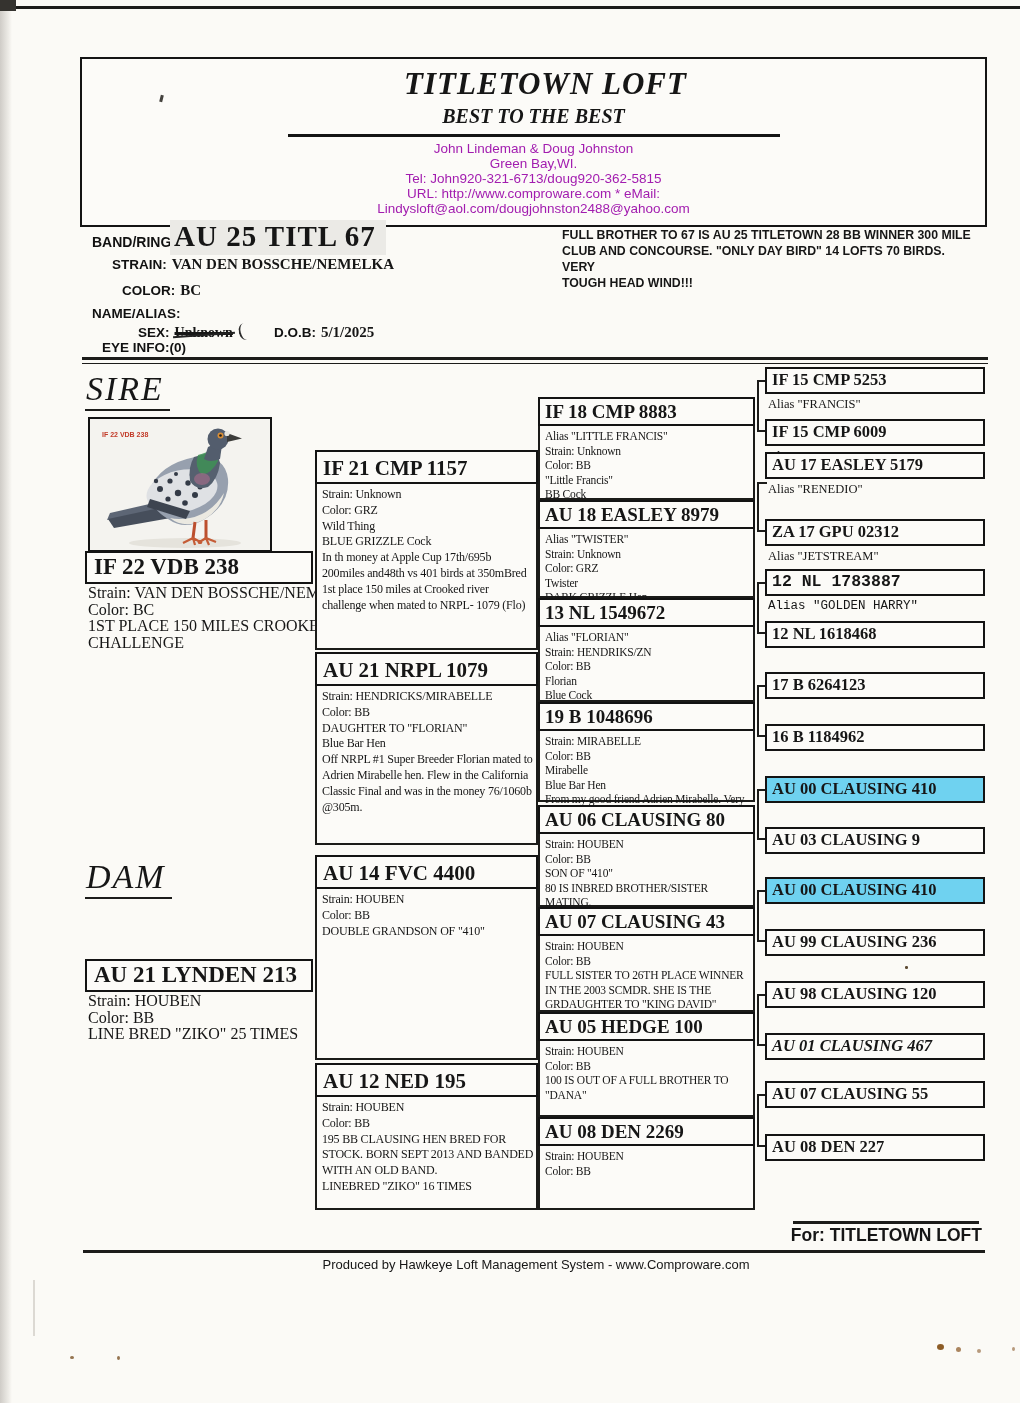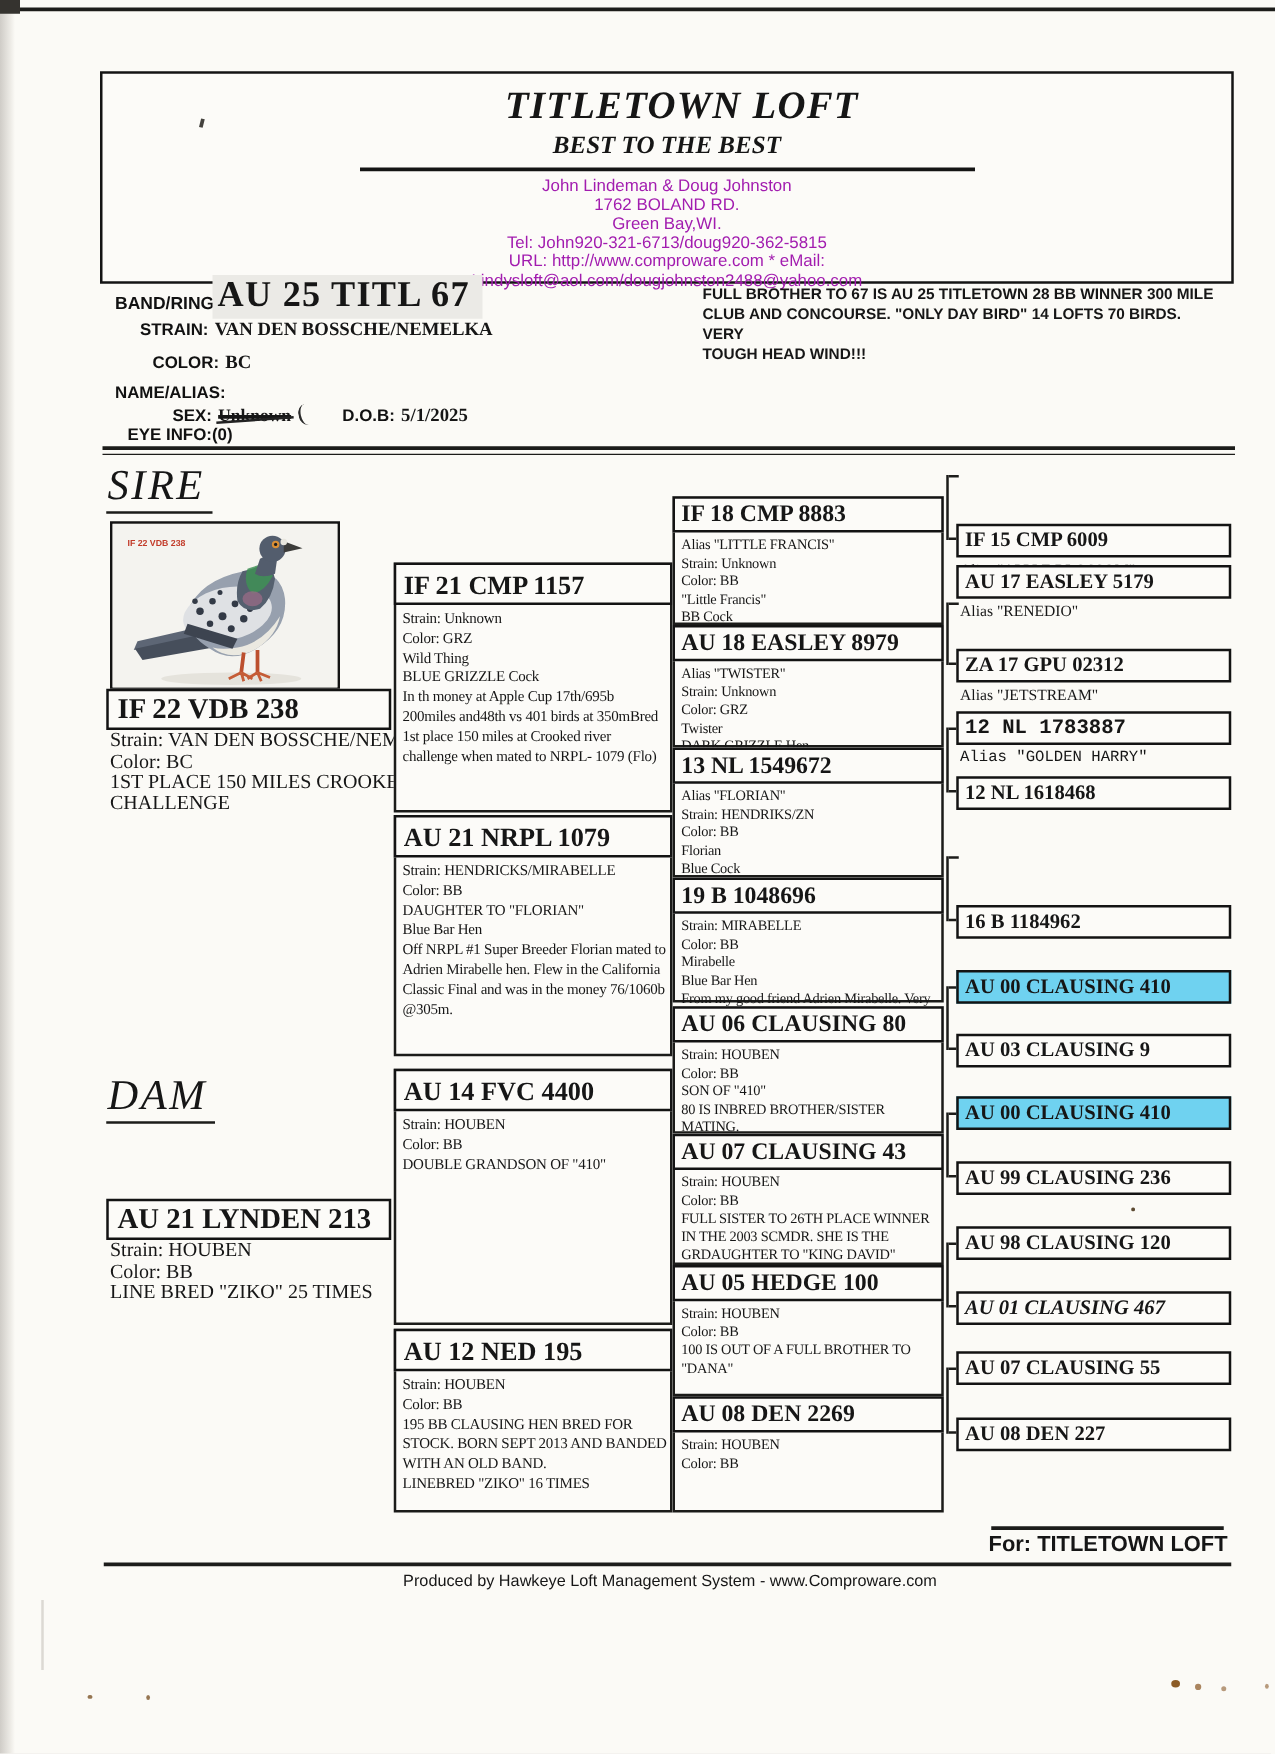--- a/index.html
+++ b/index.html
@@ -66,21 +66,20 @@
   <div class="speck" style="left:977px;top:1349px;width:4px;height:4px;background:#9a7048;opacity:.7;"></div>
   <div class="speck" style="left:1012px;top:1347px;width:3px;height:4px;background:#9a7048;opacity:.7;"></div>
   <div class="speck" style="left:70px;top:1356px;width:3.5px;height:3px;background:#7c5428;opacity:.8;"></div>
   <div class="speck" style="left:117px;top:1356px;width:3px;height:4px;background:#7c5428;opacity:.8;"></div>
 
   <div id="hdrbox">
     <div id="hdr-title">TITLETOWN LOFT</div>
     <div id="hdr-sub">BEST TO THE BEST</div>
     <div id="hdr-rule"></div>
     <div class="addr">John Lindeman &amp; Doug Johnston</div>
-    <div class="addr">1762 BOLAND RD.</div>
     <div class="addr">Green Bay,WI.</div>
     <div class="addr">Tel: John920-321-6713/doug920-362-5815</div>
     <div class="addr">URL: http://www.comproware.com * eMail:</div>
     <div class="addr">Lindysloft@aol.com/dougjohnston2488@yahoo.com</div>
   </div>
   <div class="abs" style="left:160px;top:95px;width:3px;height:7px;background:#44423e;transform:rotate(14deg);"></div>
 
   <div class="abs flabel" style="left:92px;top:234px;font-size:14px;">BAND/RING:</div>
   <div class="abs b" style="left:170px;top:220px;font-size:29px;letter-spacing:1px;background:#ebeae6;padding:0 10px 2px 4px;">AU 25 TITL 67</div>
   <div class="abs" id="notebox" style="left:562px;top:227px;width:412px;">FULL BROTHER TO 67 IS AU 25 TITLETOWN 28 BB WINNER 300 MILE
@@ -263,38 +262,45 @@
 
   <div class="bracket" style="top:380px;height:52px;"></div>
   <div class="bracket" style="top:482px;height:50px;"></div>
   <div class="bracket" style="top:582px;height:52px;"></div>
   <div class="bracket" style="top:685px;height:52px;"></div>
   <div class="bracket" style="top:789px;height:51px;"></div>
   <div class="bracket" style="top:890px;height:52px;"></div>
   <div class="bracket" style="top:994px;height:52px;"></div>
   <div class="bracket" style="top:1094px;height:53px;"></div>
 
+  <div class="g4" style="top:367px;">
+    <div class="nb4">IF 15 CMP 5253</div>
+    <div class="alias">Alias "FRANCIS"</div>
+  </div>
   <div class="g4" style="top:419px;">
     <div class="nb4">IF 15 CMP 6009</div>
     <div class="alias">Alias "APPLE BLOSSOM"</div>
   </div>
   <div class="g4" style="top:452px;">
     <div class="nb4">AU 17 EASLEY 5179</div>
     <div class="alias">Alias "RENEDIO"</div>
   </div>
   <div class="g4" style="top:519px;">
     <div class="nb4">ZA 17 GPU 02312</div>
     <div class="alias">Alias "JETSTREAM"</div>
   </div>
   <div class="g4" style="top:569px;font-family:Liberation Mono, monospace;">
     <div class="nb4">12 NL 1783887</div>
     <div class="alias">Alias "GOLDEN HARRY"</div>
   </div>
   <div class="g4" style="top:621px;">
     <div class="nb4">12 NL 1618468</div>
+  </div>
+  <div class="g4" style="top:672px;">
+    <div class="nb4">17 B 6264123</div>
   </div>
   <div class="g4" style="top:724px;">
     <div class="nb4">16 B 1184962</div>
   </div>
   <div class="g4 hl" style="top:776px;">
     <div class="nb4">AU 00 CLAUSING 410</div>
   </div>
   <div class="g4" style="top:827px;">
     <div class="nb4">AU 03 CLAUSING 9</div>
   </div>

